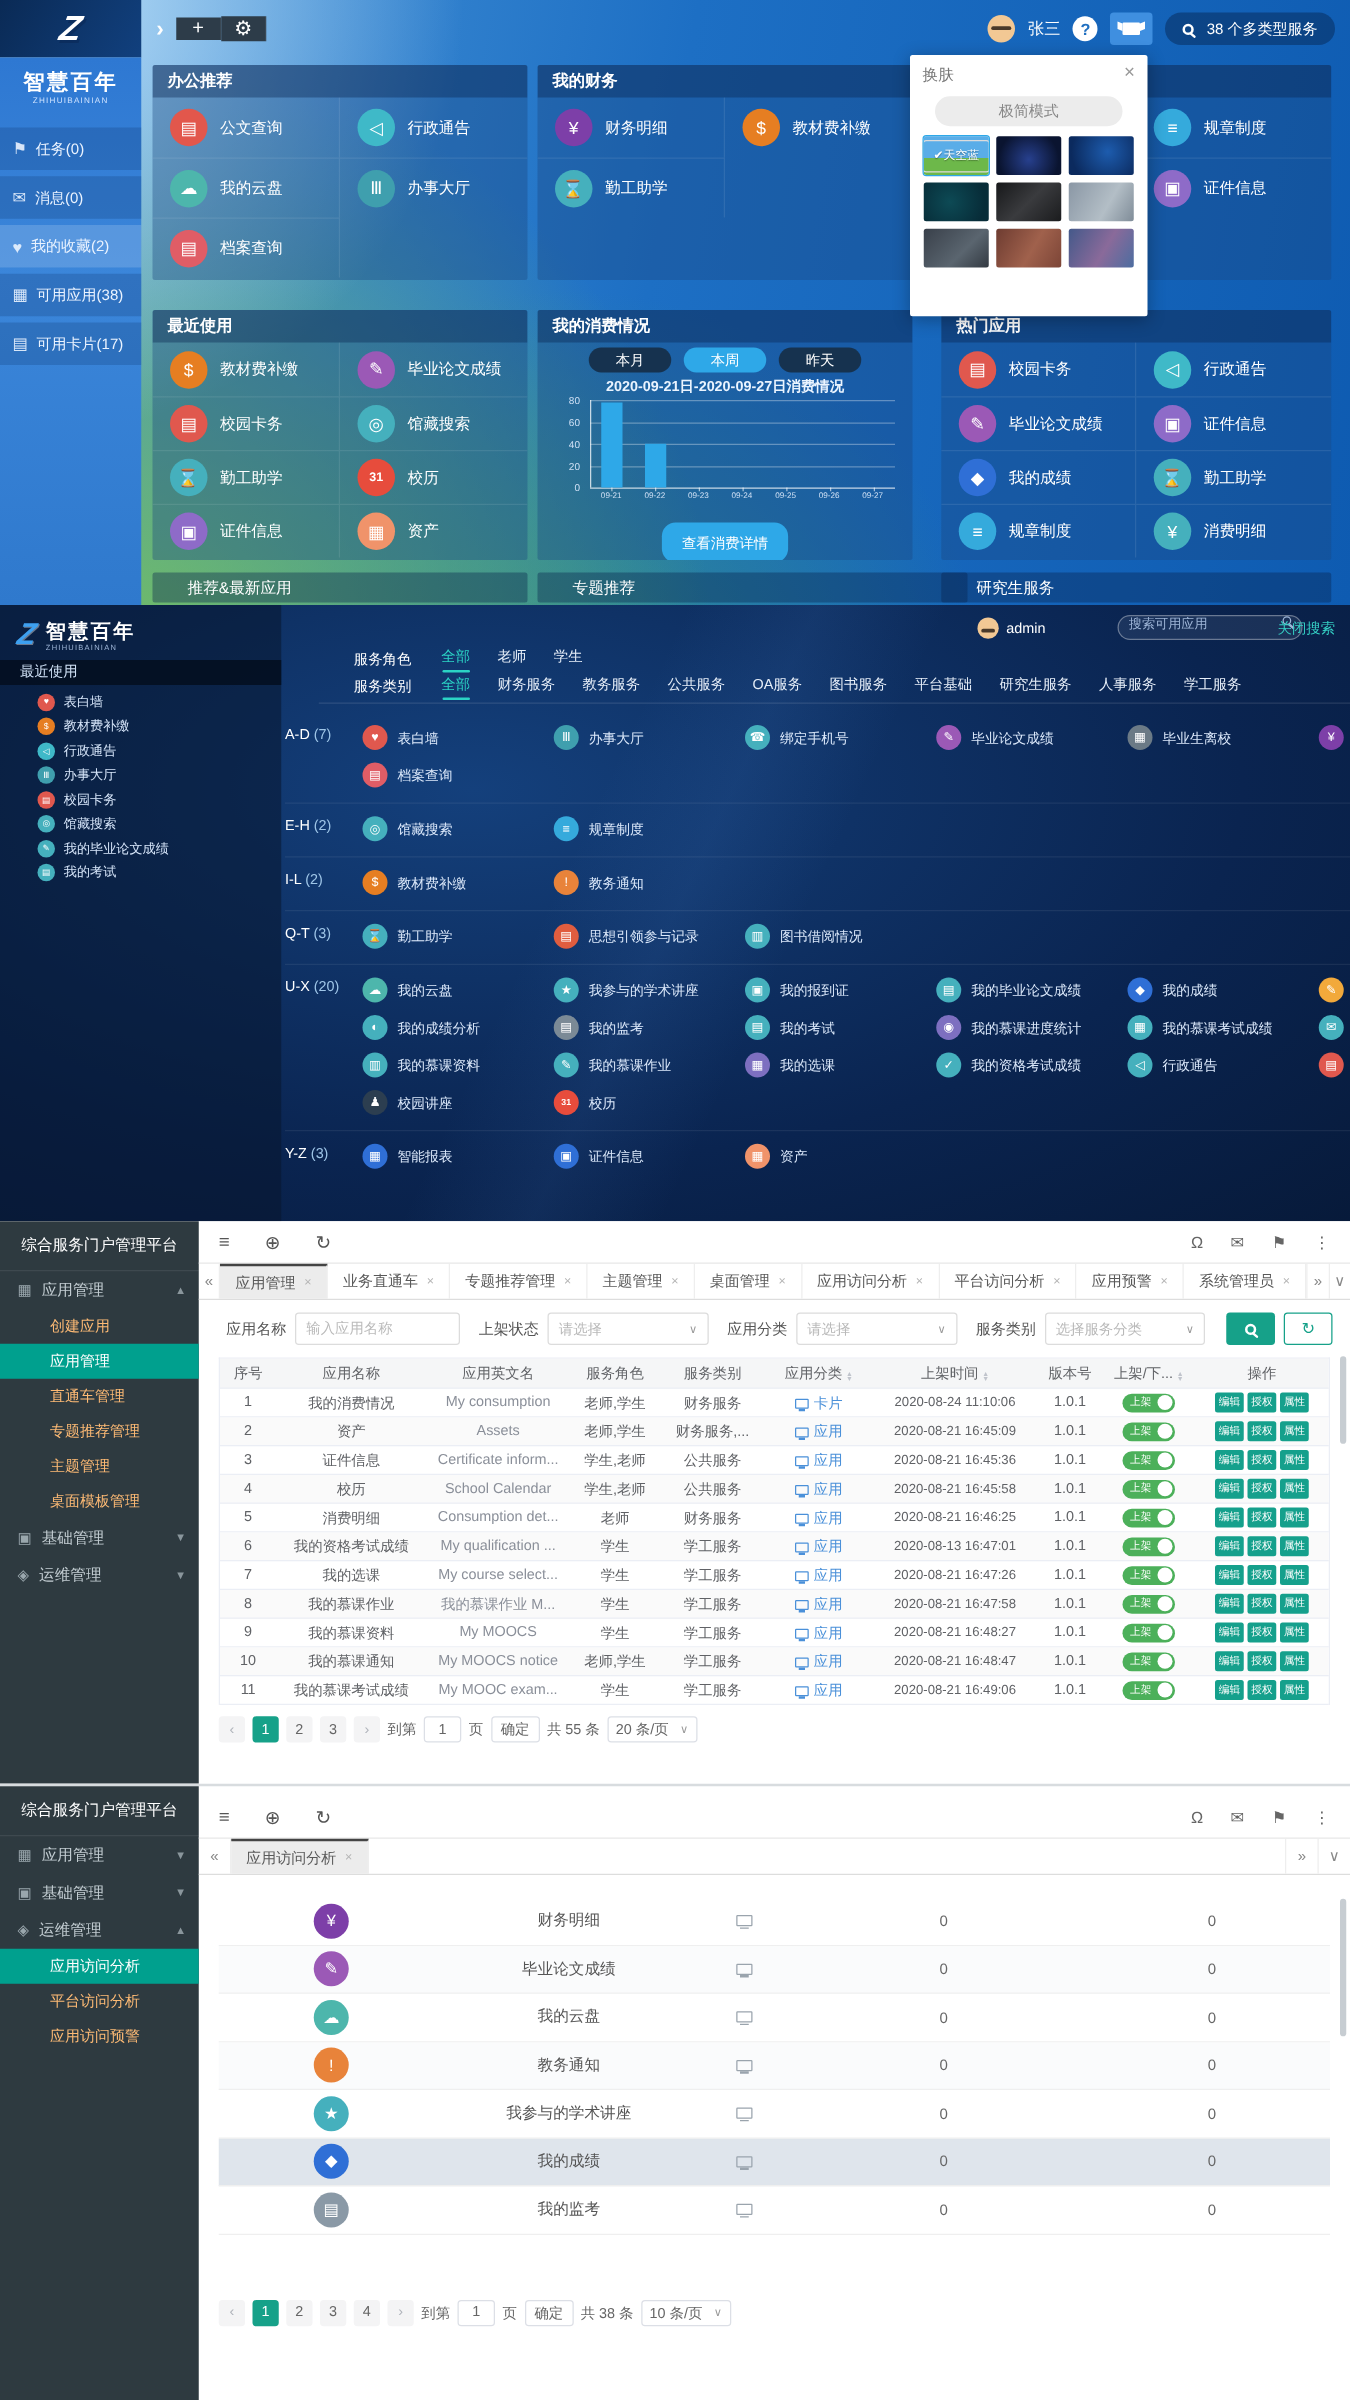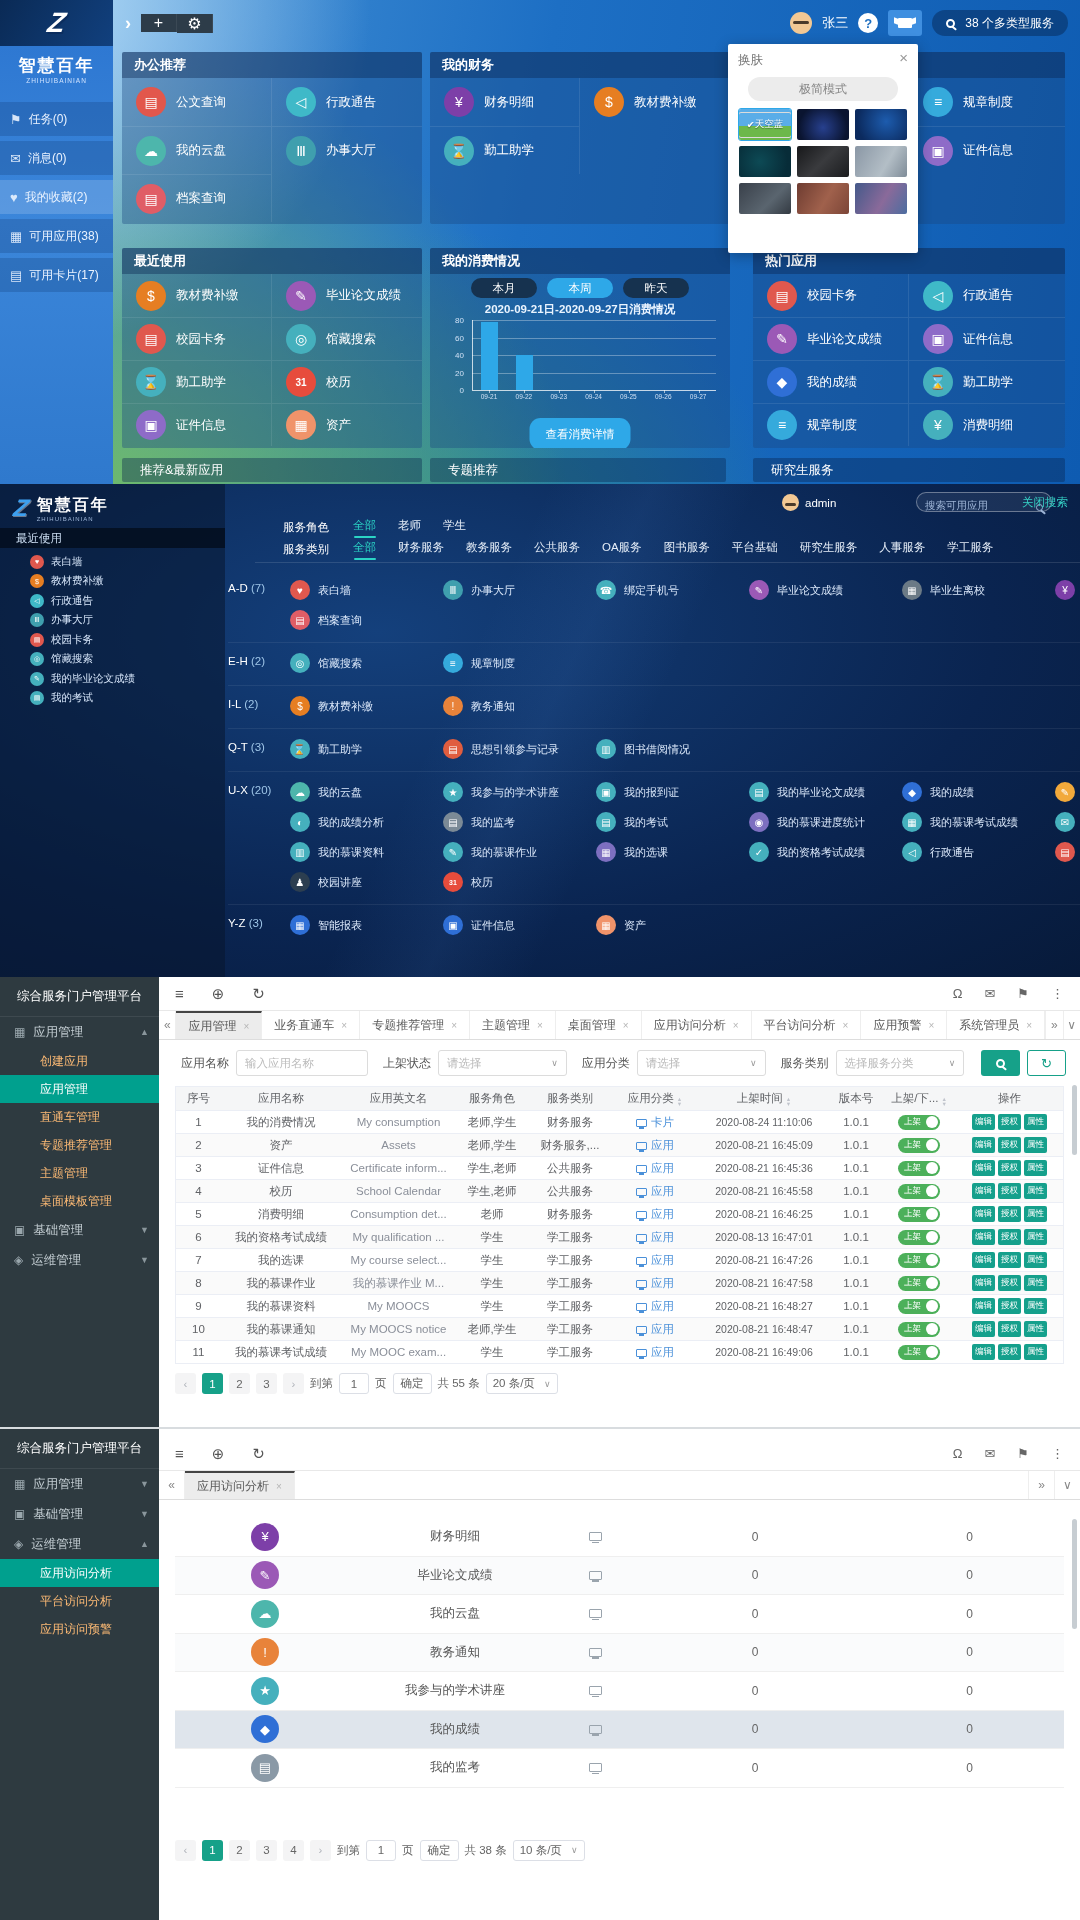--- a/index.html
+++ b/index.html
@@ -56,22 +56,22 @@
 .ic{border-radius:50%;display:flex;align-items:center;justify-content:center;color:#fff;flex:none;width:30px;height:30px;font-size:14px}
 .ic.g2{font-size:10px;font-weight:bold}
 .app-lb{color:#fff;font-size:12.5px;white-space:nowrap}
 .p-office{left:122px;top:52px;width:300px;height:172px}
 .p-finance{left:430px;top:52px;width:300px;height:172px}
 .p-partial{left:753px;top:52px;width:312px;height:172px}
 .p-recent{left:122px;top:248px;width:300px;height:200px}
 .p-consumption{left:430px;top:248px;width:300px;height:200px}
 .p-hot{left:753px;top:248px;width:312px;height:200px}
 .spacer-cell{border:none !important}
-.footerbar{position:absolute;top:458px;height:24px;line-height:24px;background:rgba(8,35,75,.38);color:#fff;font-size:12.5px;padding-left:18px;border-radius:2px}
-.f1{left:122px;width:300px}.f2{left:430px;width:296px}.f3{left:753px;width:312px}
+.footerbar{position:absolute;top:458px;height:24px;line-height:24px;background:rgba(8,35,75,.38);color:#fff;font-size:12.5px;padding-left:28px;border-radius:2px}
+.f1{left:122px;width:300px}.f2{left:430px;width:344px}.f3{left:753px;width:312px}
 
 
 .ctabs{position:absolute;top:30px;left:0;right:0;display:flex;justify-content:center;gap:10px}
 .cpill{min-width:66px;height:20px;border-radius:10px;background:#16324f;color:#fff;font-size:11.5px;display:flex;align-items:center;justify-content:center;padding:0 10px}
 .cpill.active{background:#2ea8e8}
 .ctitle{position:absolute;top:54px;left:0;right:0;text-align:center;color:#eaf4ff;font-size:11.5px;font-weight:bold}
 .chartwrap{position:absolute;left:10px;top:72px;width:280px;height:92px}
 .ylabs{position:absolute;left:0;top:0;width:26px;height:70px}
 .ylab{position:absolute;right:2px;font-size:8px;color:#cfe0f5;width:26px;text-align:right}
 .plot{position:absolute;left:32px;top:0;width:244px;height:70px}
@@ -111,21 +111,21 @@
 .s2-logo{display:flex;align-items:center;gap:8px;padding:10px 0 0 14px;color:#fff}
 .s2-logo .zmark{font-size:24px;color:#3da0f0;text-shadow:1px 1px 0 rgba(255,255,255,.4)}
 .s2-logo .t1{font-size:16px;font-weight:bold;letter-spacing:2px}
 .s2-logo .t2{font-size:6px;color:#9fb6d8;letter-spacing:1px}
 .s2-recent{position:absolute;top:44px;left:0;right:0;height:20px;line-height:20px;background:rgba(4,14,30,.85);color:#cfe0f5;font-size:11.5px;padding-left:16px}
 .s2list{position:absolute;top:68px;left:0;right:0}
 .s2li{height:19.5px;display:flex;align-items:center;gap:7px;padding-left:30px;color:#d7e6fa;font-size:10.5px}
 .s2li .ic{width:14px;height:14px;font-size:7px}
 .s2-adm{position:absolute;left:782px;top:10px;display:flex;align-items:center;gap:6px;color:#fff;font-size:11.5px}
 .s2-adm .avatar{width:17px;height:17px}
-.s2-search{position:absolute;left:916px;top:8px;width:136px;height:20px;border:1px solid rgba(255,255,255,.35);border-radius:10px;background:rgba(255,255,255,.07);display:flex;align-items:flex-end;gap:6px;padding:0 8px}
+.s2-search{position:absolute;left:894px;top:8px;width:148px;height:20px;border:1px solid rgba(255,255,255,.35);border-radius:10px;background:rgba(255,255,255,.07);display:flex;align-items:flex-start;gap:6px;padding:0 8px}
 .s2-search input{flex:1;background:transparent;border:none;outline:none;color:#cfe0f5;font-size:10.5px;width:90px}
 .s2-search input::placeholder{color:#9fb6d8}
 .s2-search .mag{width:7px;height:7px;border-width:1.5px}
 .s2-close{position:absolute;left:1022px;top:11px;color:#35d0c5;font-size:11.5px}
 .frow{position:absolute;left:283px;display:flex;align-items:center;gap:22px;color:#e6eef8;font-size:11.5px}
 .frow .flab{color:#fff;margin-right:2px}
 .fopt{position:relative;padding-bottom:3px}
 .fopt.active{color:#2bd4c5}
 .fopt.active::after{content:"";position:absolute;left:50%;transform:translateX(-50%);bottom:-2px;width:22px;height:2px;background:#2bd4c5;border-radius:1px}
 .frow1{top:34px}.frow2{top:56px}

